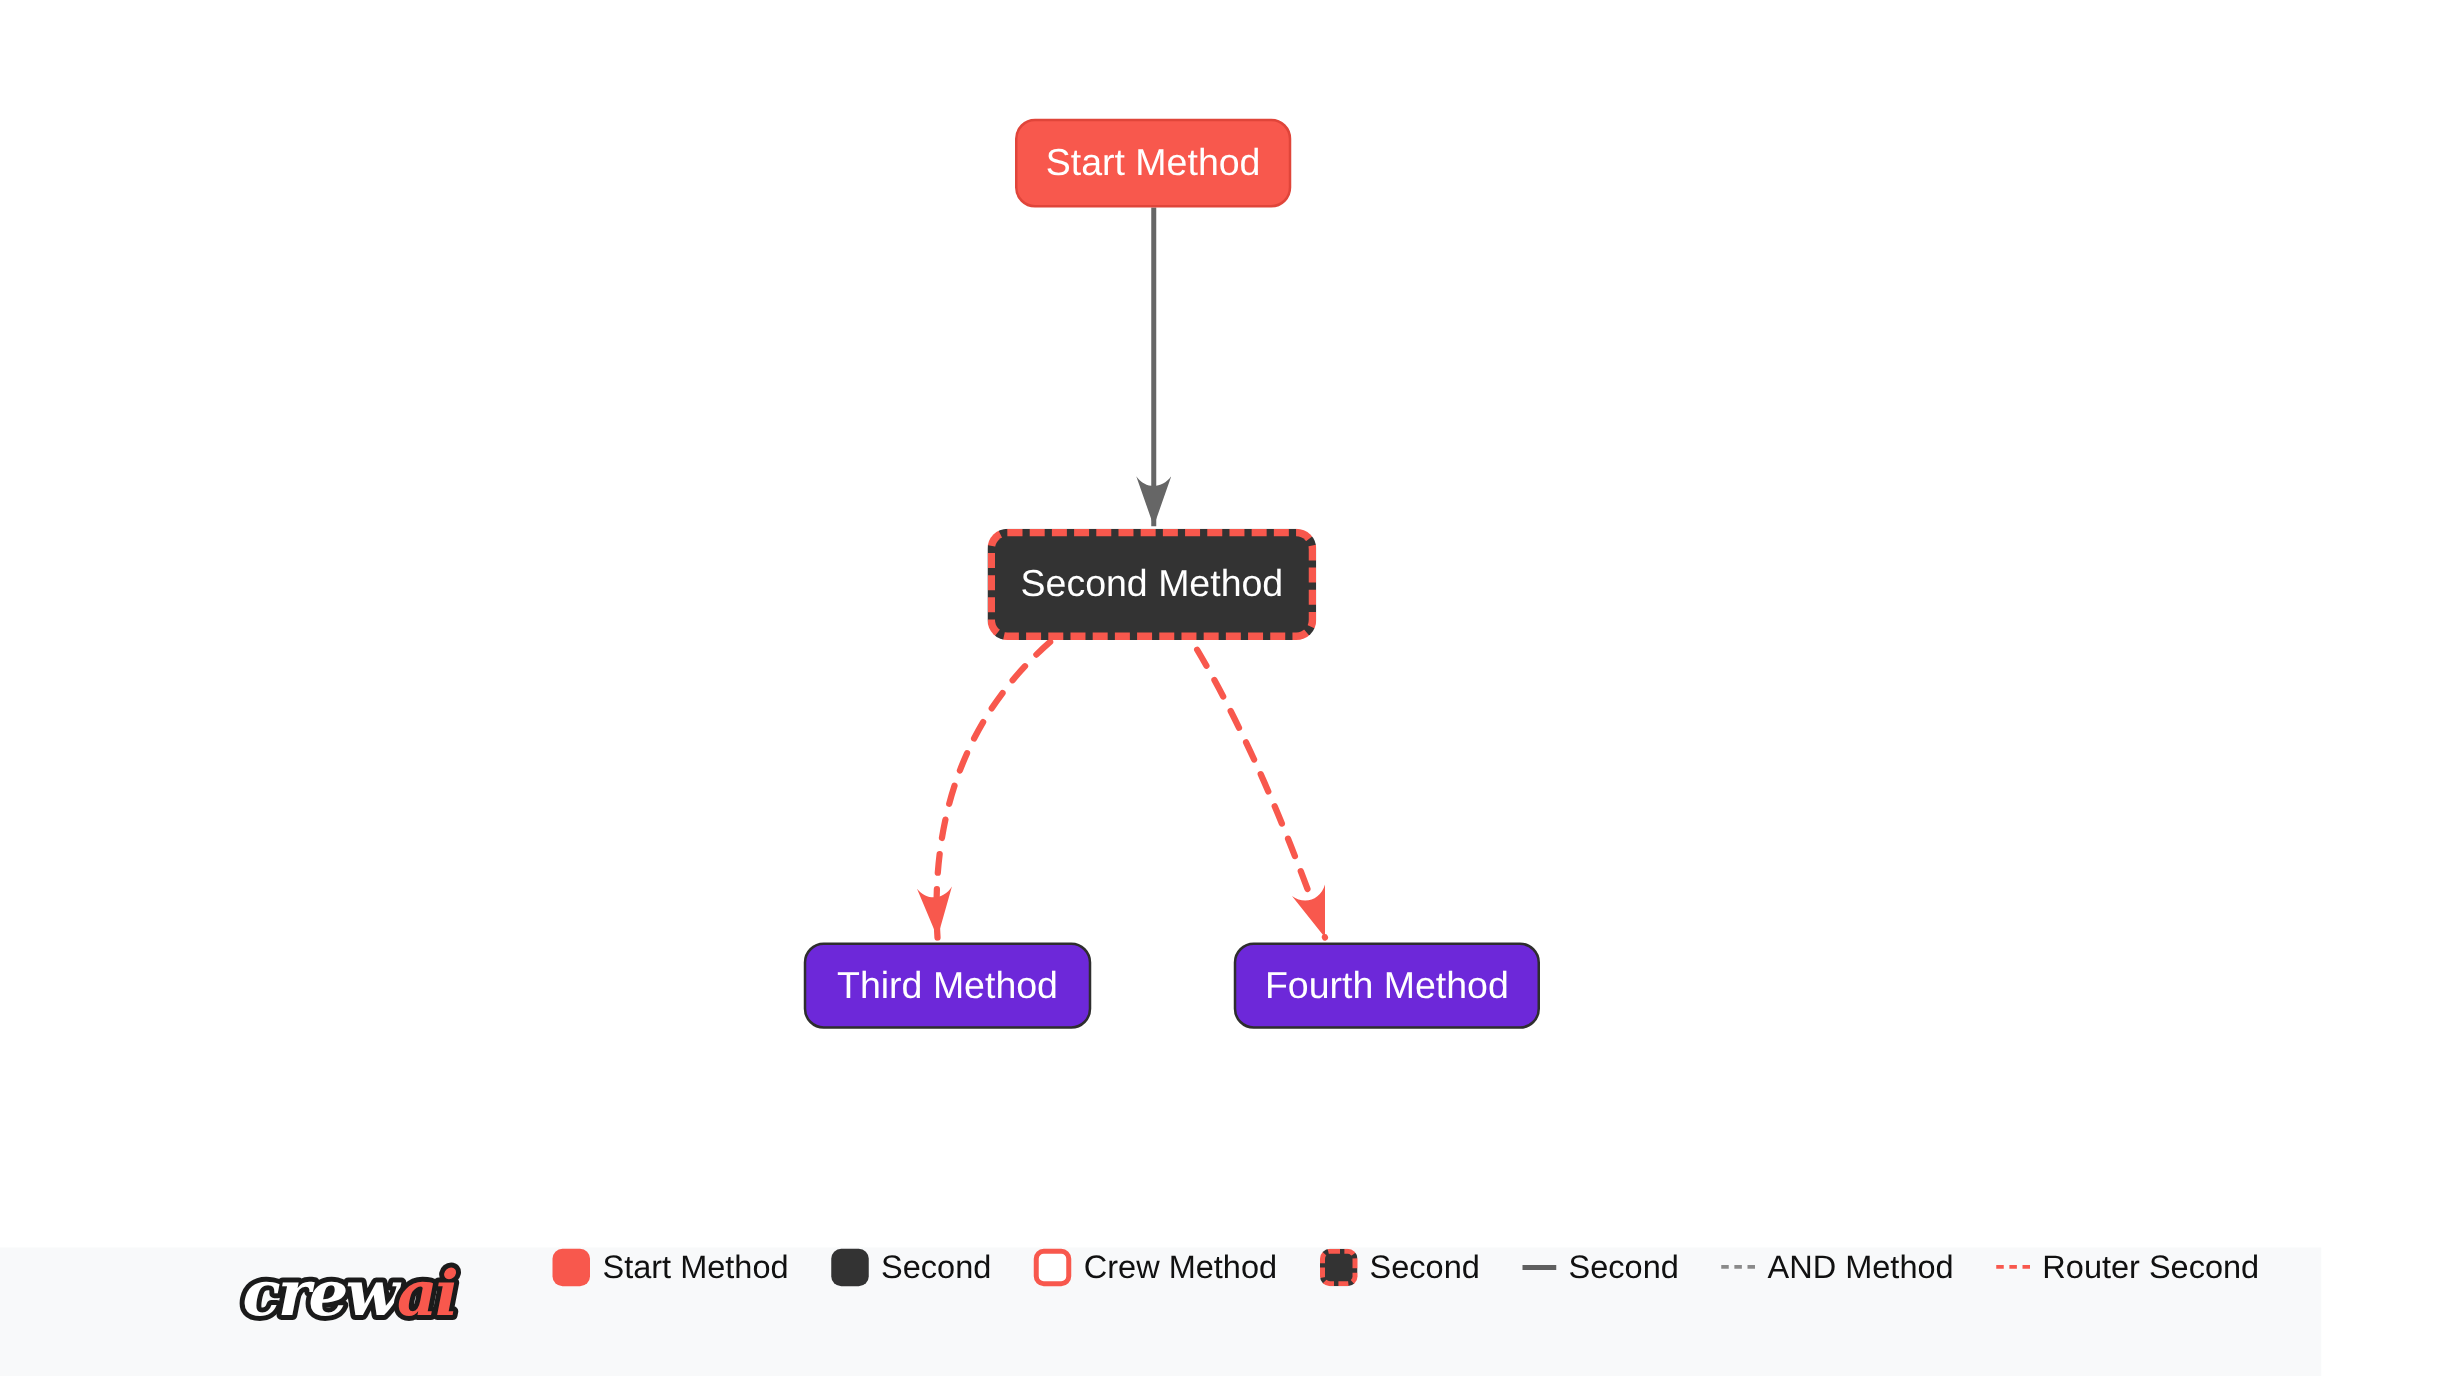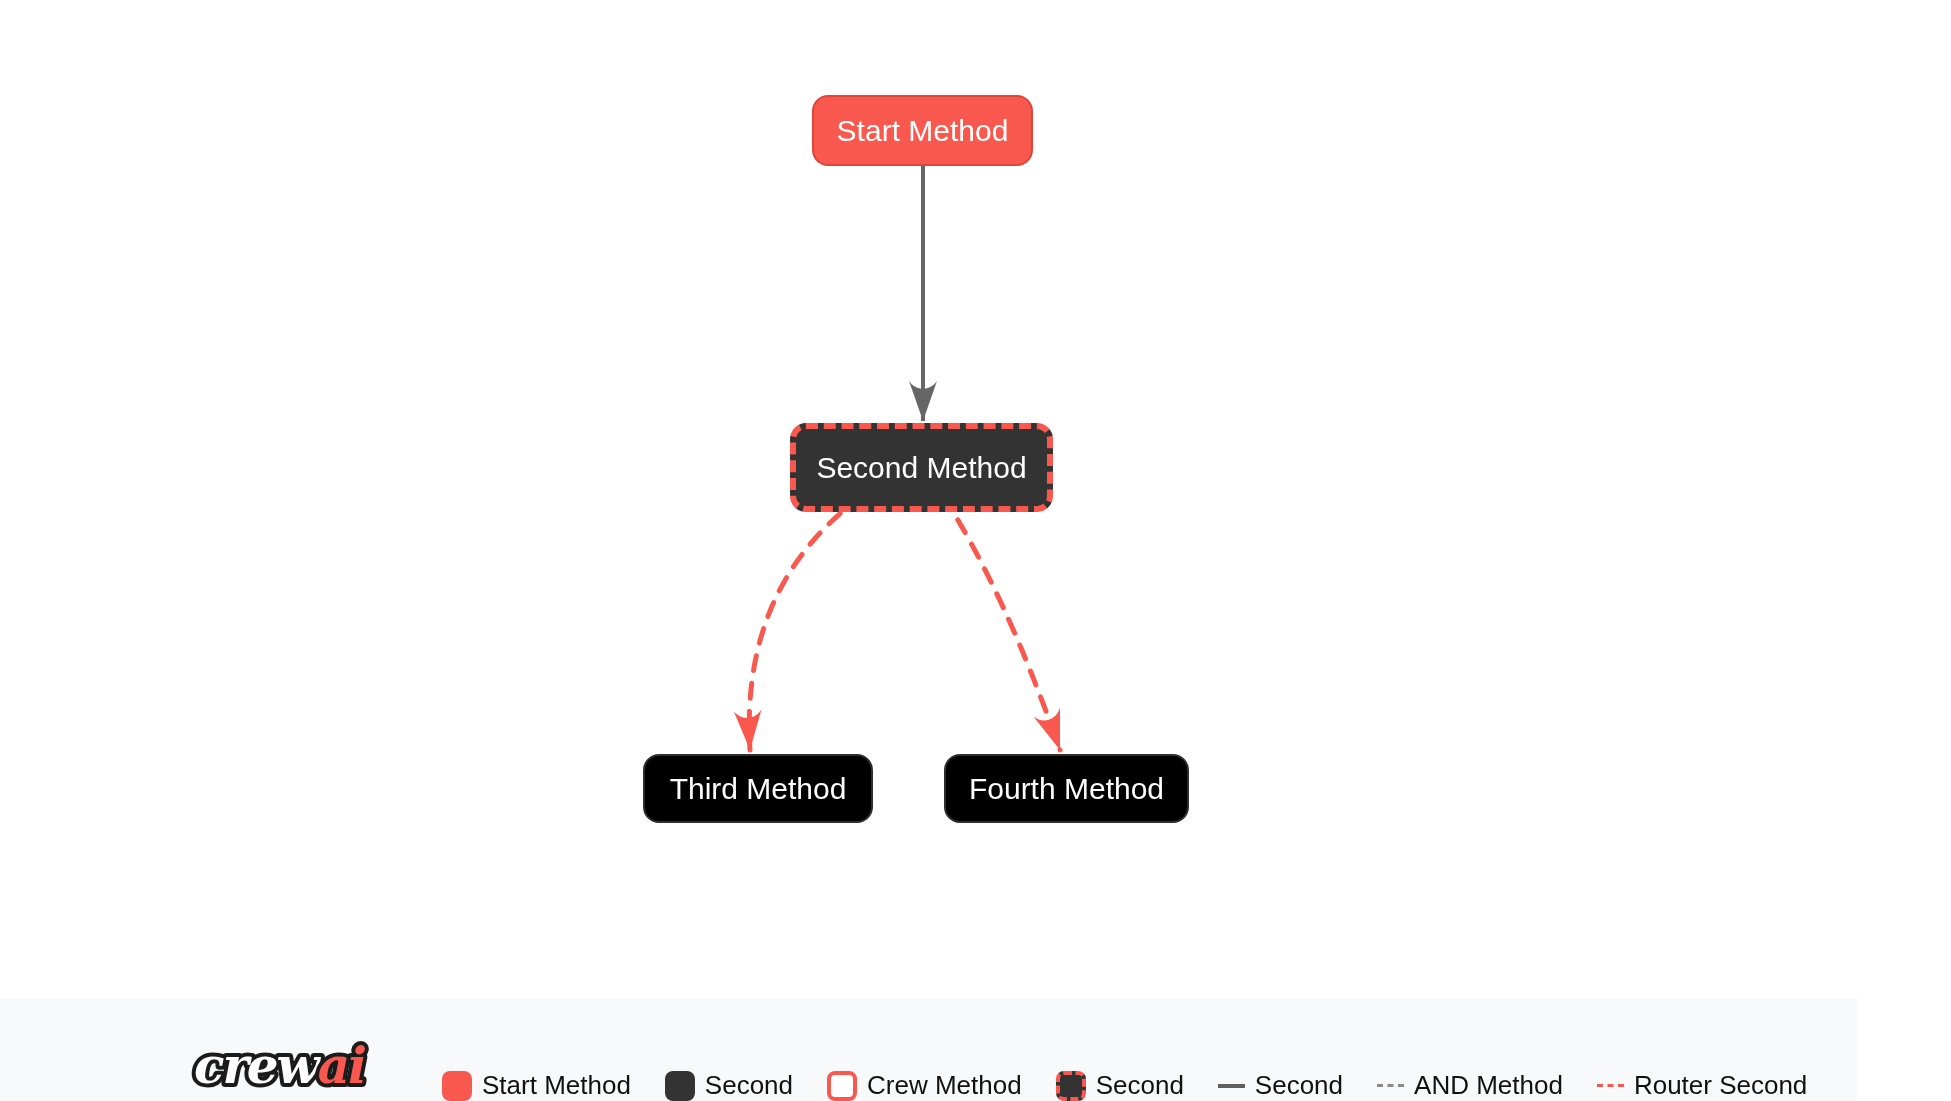--- a/index.html
+++ b/index.html
@@ -46,44 +46,44 @@
   }
   .node-router {
     left: 790px;
     top: 423px;
     width: 263px;
     height: 89px;
     background: #333333;
     border: 6px dashed #f8584d;
   }
   .node-method {
-    background: #000000;
+    background: #6d28d9;
     border: 2px solid #2e2e2e;
   }
   .node-third {
     left: 643px;
     top: 754px;
     width: 230px;
     height: 69px;
   }
   .node-fourth {
-    left: 944px;
+    left: 987px;
     top: 754px;
     width: 245px;
     height: 69px;
   }
   .legend-bar {
     position: absolute;
     left: 0;
     top: 998px;
     width: 1857px;
     height: 103px;
     background: #f8f9fa;
     display: flex;
-    align-items: flex-end;
+    align-items: flex-start;
     padding-left: 190px;
     box-sizing: border-box;
     gap: 34px;
   }
   .logo {
     flex: 0 0 auto;
     margin-right: 4px;
   }
   .legend-item {
     display: flex;

